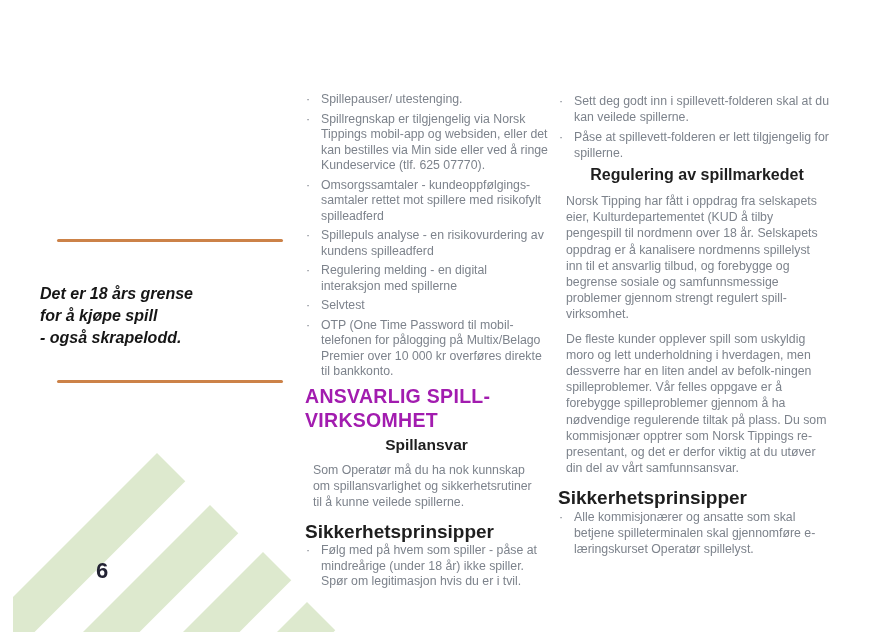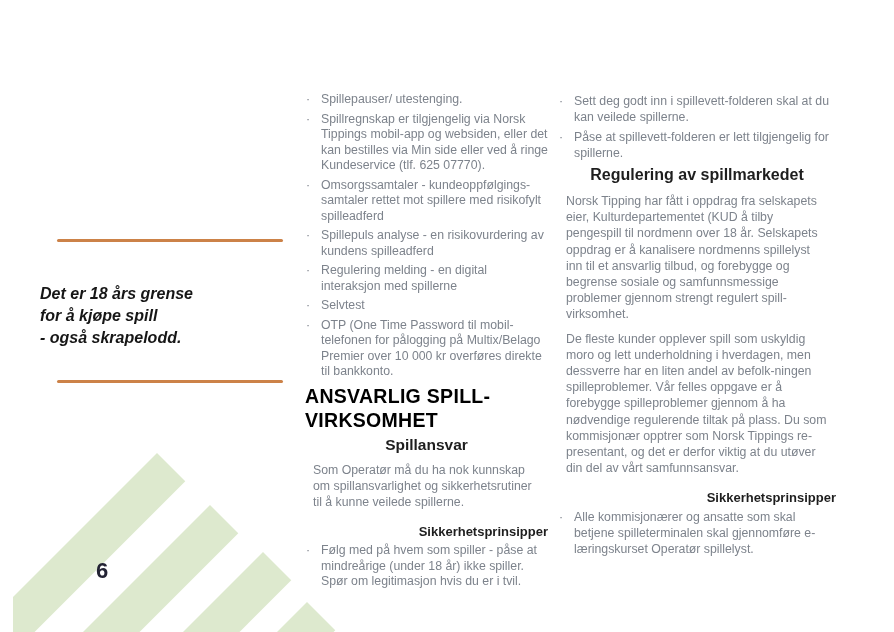--- a/index.html
+++ b/index.html
@@ -45,32 +45,31 @@
   .col { position:absolute; color:#7d838c; font-size:12.3px; line-height:16px; }
   .col-mid   { left:305px; top:92px;  width:243px; }
   .col-right { left:558px; top:93px;  width:278px; }
 
   .bullet-item { display:flex; margin-bottom:4px; }
   .col-mid .bullet-item { line-height:15.5px; }
   .bullet-dot { flex:none; width:15px; padding-left:1px; color:#7d838c; }
   .bullet-text { flex:1; }
 
   .h1 {
-    color:#000000; font-weight:bold; font-size:19.5px; line-height:24px;
+    color:#a21caf; font-weight:bold; font-size:19.5px; line-height:24px;
     letter-spacing:0.3px; margin:2px 0 0 0; text-transform:uppercase;
   }
   .h2 {
     color:#1e1e1e; font-weight:bold; font-size:15.5px; line-height:19px;
     margin:3px 0 2px 0;
     text-align:center;
   }
   .h3 {
-    color:#1e1e1e; font-weight:bold; font-size:13px; line-height:17px;
+    color:#1e1e1e; font-weight:bold; font-size:19px; line-height:17px;
     margin:13px 0 3px 0;
-    text-align:right;
   }
   .para { margin:8px; line-height:16.2px; }
   .col-right .h2 { font-size:16px; line-height:20px; }
 </style>
 </head>
 <body>
 
 <div class="page">
 
   <div class="rule rule-top"></div>

